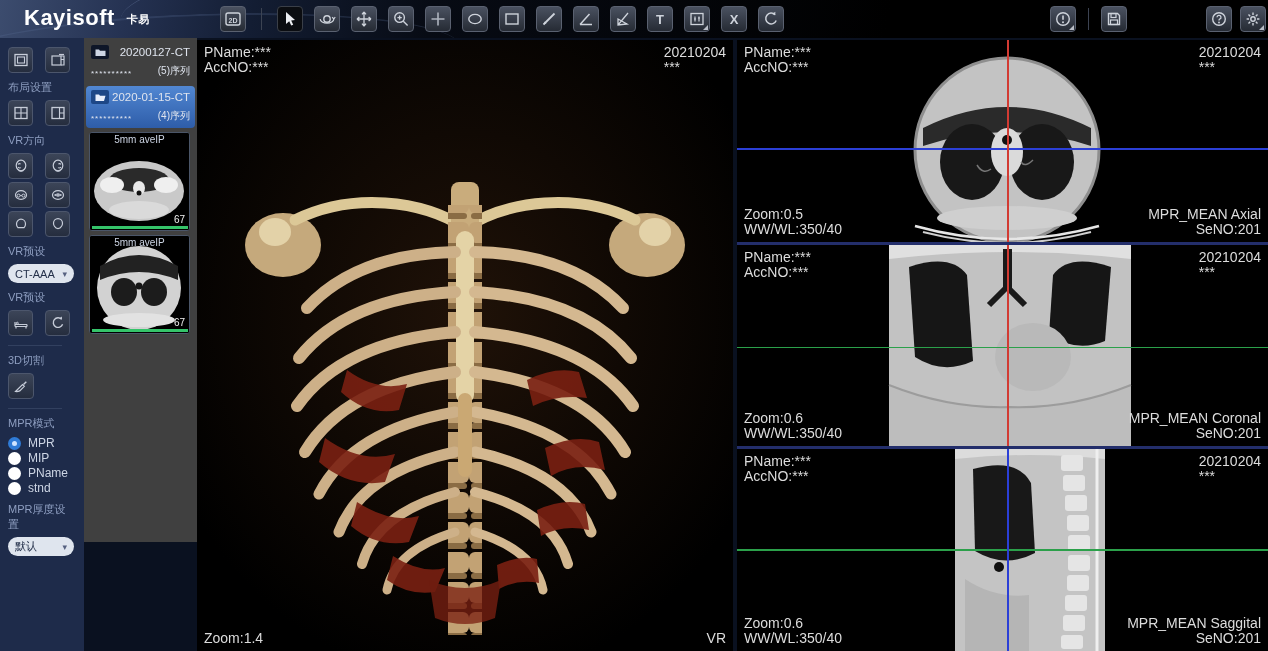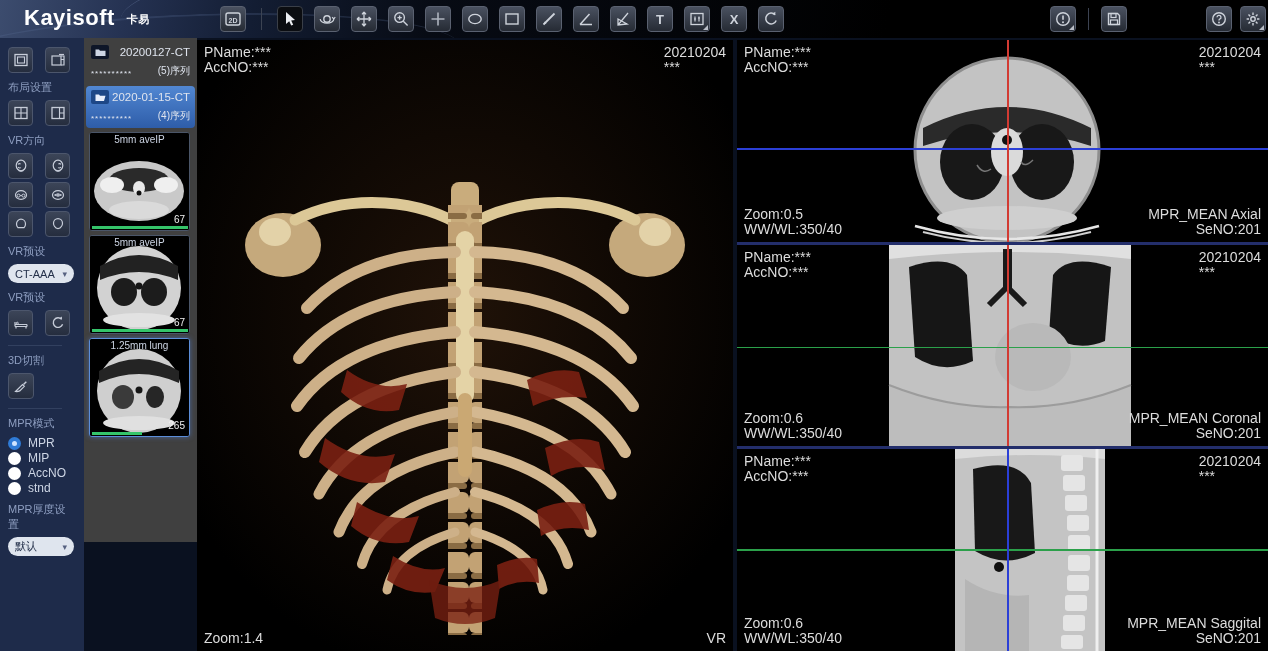--- a/index.html
+++ b/index.html
@@ -333,21 +333,21 @@
   <div class="radio-row">
     <span class="radio sel"></span>
     <span>MPR</span>
   </div>
   <div class="radio-row">
     <span class="radio"></span>
     <span>MIP</span>
   </div>
   <div class="radio-row">
     <span class="radio"></span>
-    <span>AccNO</span>
+    <span>PName</span>
   </div>
   <div class="radio-row">
     <span class="radio"></span>
     <span>stnd</span>
   </div>
 
   <div class="sb-label">MPR厚度设置</div>
   <div class="sb-select">
     <span>默认</span>
     <span class="chev">▾</span>
@@ -413,36 +413,20 @@
           <ellipse cx="34" cy="56" rx="13" ry="14" fill="#1c1c1c"></ellipse>
           <ellipse cx="64" cy="56" rx="13" ry="14" fill="#1c1c1c"></ellipse>
           <circle cx="49" cy="50" r="3.5" fill="#161616"></circle>
           <ellipse cx="49" cy="84" rx="36" ry="7" fill="#e2e2e2"></ellipse>
         </svg>
     </div>
     <div class="thumb-num">67</div>
     <div class="thumb-bar" style="width:96px"></div>
   </div>
 
-  <div class="thumb sel">
-    <div class="thumb-label">1.25mm lung</div>
-    <div class="thumb-img">
-      <svg width="99" height="97" viewBox="0 0 99 97">
-          <rect width="99" height="97" fill="#000"></rect>
-          <circle cx="49" cy="52" r="42" fill="#cfcfcf"></circle>
-          <path d="M9 32 q40-24 80 0 l0 12 q-40-18-80 0 Z" fill="#242424"></path>
-          <ellipse cx="33" cy="58" rx="11" ry="12" fill="#3a3a3a"></ellipse>
-          <ellipse cx="65" cy="58" rx="9" ry="11" fill="#262626"></ellipse>
-          <circle cx="49" cy="51" r="3.5" fill="#161616"></circle>
-          <ellipse cx="49" cy="84" rx="36" ry="7" fill="#e0e0e0"></ellipse>
-        </svg>
-    </div>
-    <div class="thumb-num">265</div>
-    <div class="thumb-bar" style="width:50px"></div>
-  </div>
 
 </div>
 
 <div id="vrview">
   <svg class="abs" style="left:0;top:0" width="536" height="611" viewBox="0 0 536 611">
     <defs>
       <pattern id="spine" x="0" y="0" width="34" height="30" patternUnits="userSpaceOnUse">
         <rect x="0" y="2" width="34" height="21" rx="6" fill="#c2a274"></rect>
         <rect x="2" y="23" width="30" height="6" rx="3" fill="#8a6c44"></rect>
       </pattern>

